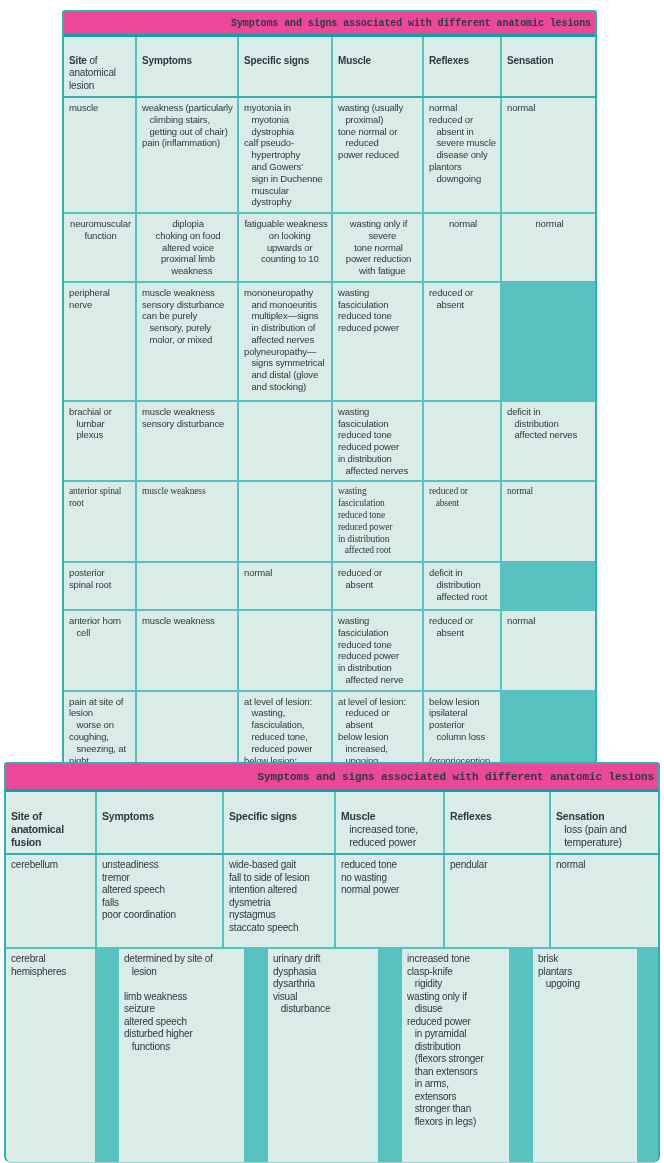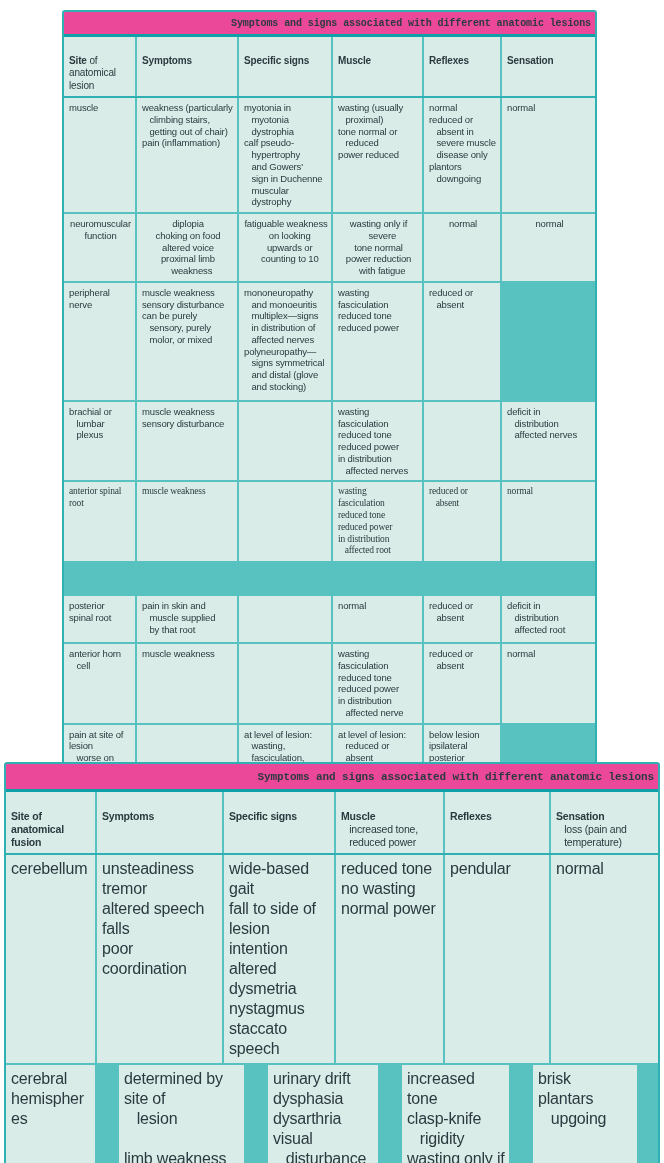--- a/index.html
+++ b/index.html
@@ -24,34 +24,34 @@
   .trow{display:grid;gap:2px;background:#57c2c0;}
   .t1 .trow{grid-template-columns:71px 100px 92px 89px 76px 1fr;}
   .t2 .trow{grid-template-columns:89px 125px 110px 107px 104px 1fr;}
   .thead{border-bottom:2px solid #2fb0b3;}
   .tbody{display:grid;gap:2px;background:#57c2c0;align-content:start;}
   .cell{
     background:#daece7;padding:4px 3px 4px 5px;white-space:pre-wrap;
     font-size:9.5px;line-height:1.24;letter-spacing:-0.15px;
     overflow-wrap:break-word;
   }
-  .t2 .cell{font-size:16px;line-height:1.25;letter-spacing:-0.2px;}
+  .t2 .cell{font-size:10px;line-height:1.25;letter-spacing:-0.2px;}
   .hcell{font-size:10px;padding-top:18px;}
   .t2 .hcell{font-size:10.5px;}
   .hb{font-weight:700;}
   .hr{font-weight:400;}
   
   .t1 .thead{min-height:40px;}
   .t2 .thead{min-height:54px;}
   .t1 .tbody .trow:nth-child(1){min-height:109px;}
   .t1 .tbody .trow:nth-child(2){min-height:62px;text-align:center;}
   .t1 .tbody .trow:nth-child(3){min-height:117px;}
   .t1 .tbody .trow:nth-child(4){min-height:74px;}
   .t1 .tbody .trow:nth-child(5){min-height:66px;font-family:Liberation Serif, serif;}
-  .t1 .tbody .trow:nth-child(6){min-height:46px;margin-top:33px;}
+  .t1 .tbody .trow:nth-child(6){min-height:46px;}
   .t1 .tbody .trow:nth-child(7){min-height:74px;}
   .t1 .tbody .trow:nth-child(8){min-height:111px;}
   .t2 .tbody .trow:nth-child(1){min-height:92px;}
   .t2 .tbody .trow:nth-child(2){min-height:213px;gap:24px;}
 </style>
 </head>
 <body>
 
 <div class="tbl t1">
   <div class="title">Symptoms and signs associated with different anatomic lesions</div>
@@ -168,23 +168,20 @@
 reduced power
 in distribution
    affected root</div>
         <div class="cell">reduced or
    absent</div>
         <div class="cell">normal</div>
       </div>
       <div class="trow">
         <div class="cell">posterior
 spinal root</div>
-        <div class="cell">pain in skin and
-   muscle supplied
-   by that root</div>
         <div class="cell"></div>
         <div class="cell">normal</div>
         <div class="cell">reduced or
    absent</div>
         <div class="cell">deficit in
    distribution
    affected root</div>
       </div>
       <div class="trow">
         <div class="cell">anterior horn

